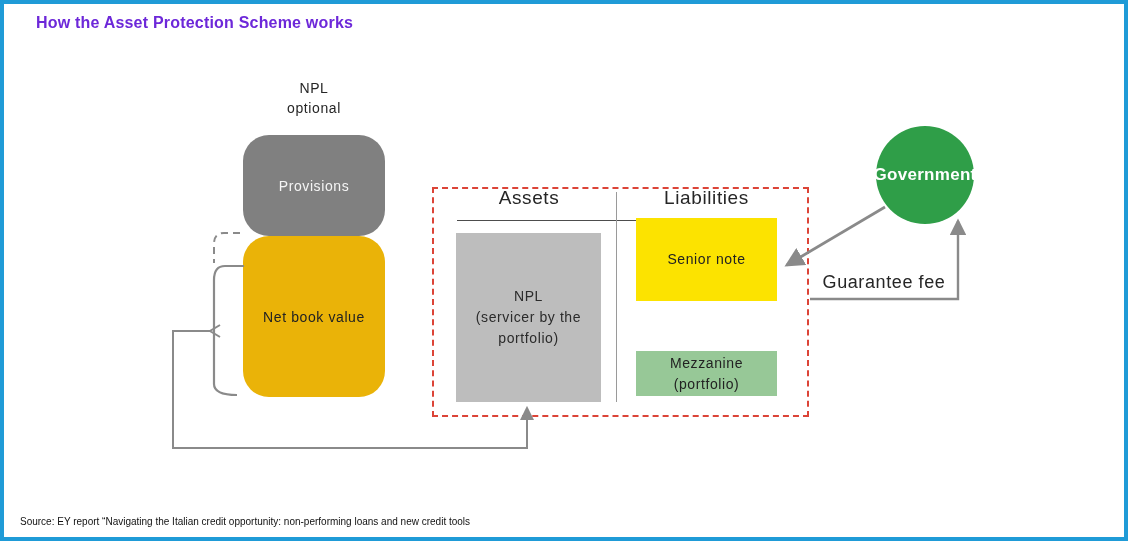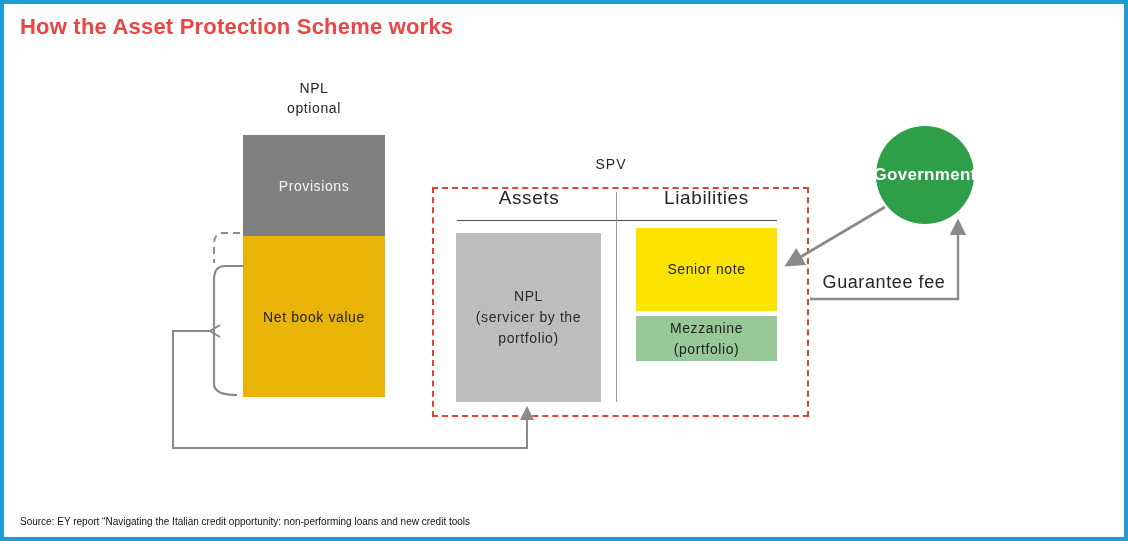--- a/index.html
+++ b/index.html
@@ -7,36 +7,36 @@
     position:relative;
     width:1128px;height:541px;
     box-sizing:border-box;
     border:4px solid #1F9BD7;
     background:#fff;
     font-family:"Liberation Sans", sans-serif;
     overflow:hidden;
   }
   .abs{position:absolute;}
   .title{
-    left:16px;top:10px;
-    font-size:22px;font-weight:bold;color:#ef4444;
+    left:32px;top:10px;
+    font-size:16px;font-weight:bold;color:#6d28d9;
     letter-spacing:.2px;
   }
   .source{
     left:16px;top:512px;
     font-size:10px;color:#111;
   }
   .diag-label{
     font-size:14px;color:#262626;letter-spacing:.6px;line-height:20px;
     text-align:center;
   }
   .npl-label{left:239px;top:74px;width:142px;}
   .seg{
     display:flex;align-items:center;justify-content:center;
-    text-align:center;font-size:14px;letter-spacing:.6px;
+    text-align:center;font-size:14px;letter-spacing:.6px;border-radius:26px;
   }
   .provisions{left:239px;top:131px;width:142px;height:101px;color:#F5F5F5;}
   .netbook{left:239px;top:232px;width:142px;height:161px;color:#222;}
   .spv-label{left:532px;top:150px;width:150px;letter-spacing:1px;}
   .spv-box{
     left:428px;top:183px;width:377px;height:230px;
     box-sizing:border-box;border:2px dashed #DC4437;
   }
   .col-header{top:184px;font-size:19px;}
   .assets-header{left:452px;width:146px;}
@@ -46,21 +46,21 @@
   .npl-box{
     left:452px;top:229px;width:145px;height:169px;
     display:flex;flex-direction:column;align-items:center;justify-content:center;
     font-size:14px;line-height:21px;color:#2b2b2b;letter-spacing:.6px;text-align:center;
   }
   .tranche{
     left:632px;width:141px;
     display:flex;flex-direction:column;align-items:center;justify-content:center;
     font-size:14px;line-height:21px;color:#222;letter-spacing:.6px;text-align:center;
   }
-  .senior{top:224px;height:83px;}
+  .senior{top:214px;height:83px;}
   .mezz{top:312px;height:45px;}
   .junior{top:357px;height:41px;}
   .gov{
     left:872px;top:122px;width:98px;height:98px;border-radius:50%;
     display:flex;align-items:center;justify-content:center;
     color:#fff;font-weight:bold;font-size:17px;letter-spacing:.3px;
   }
   .fee-label{left:812px;top:268px;width:136px;font-size:18px;}
   svg.overlay{position:absolute;left:0;top:0;pointer-events:none;}
 </style>
@@ -77,39 +77,38 @@
   </div>
 
   <div class="abs seg provisions" style="background: rgb(128, 128, 128);">
     <span>Provisions</span>
   </div>
 
   <div class="abs seg netbook" style="background: #eab308;">
     <span>Net book value</span>
   </div>
 
-  <div class="abs diag-label spv-label">SPV</div>
 
   <div class="abs spv-box" style="border-color: rgb(220, 68, 55);"></div>
 
   <div class="abs diag-label col-header assets-header">Assets</div>
   <div class="abs diag-label col-header liab-header">Liabilities</div>
   <div class="abs underline"></div>
   <div class="abs divider"></div>
 
   <div class="abs npl-box" style="background: rgb(189, 189, 189);">
     <span>NPL</span>
     <span>(servicer by the</span>
     <span>portfolio)</span>
   </div>
 
   <div class="abs tranche senior" style="background: rgb(252, 227, 0);">
     <span>Senior note</span>
   </div>
-  <div class="abs tranche mezz" style="background: rgb(151, 200, 151);">
+  <div class="abs tranche mezz" style="background: rgb(151, 200, 151); margin-top: 35px;">
     <span>Mezzanine</span>
     <span>(portfolio)</span>
   </div>
 
   <div class="abs gov" style="background: rgb(47, 158, 72);">
     <span>Government</span>
   </div>
 
   <div class="abs diag-label fee-label">Guarantee fee</div>
 

